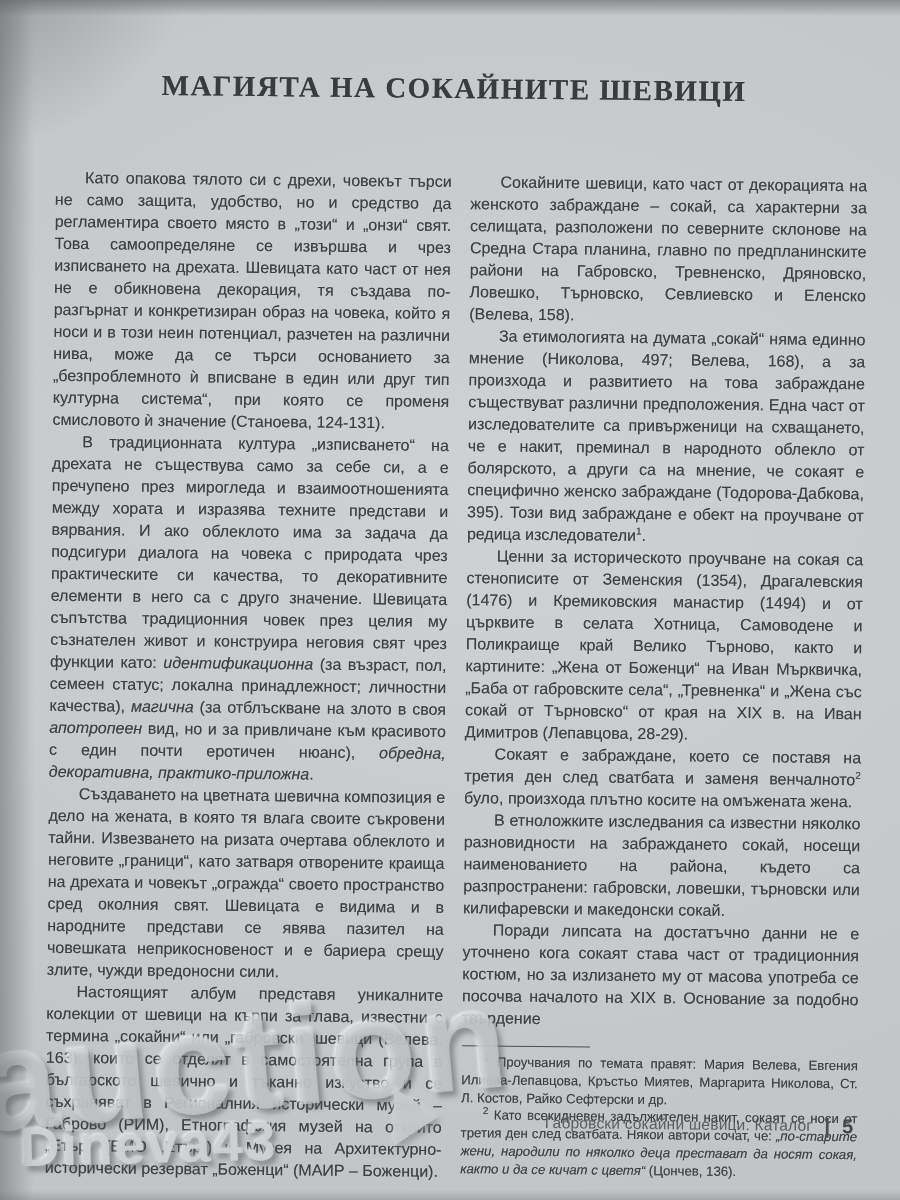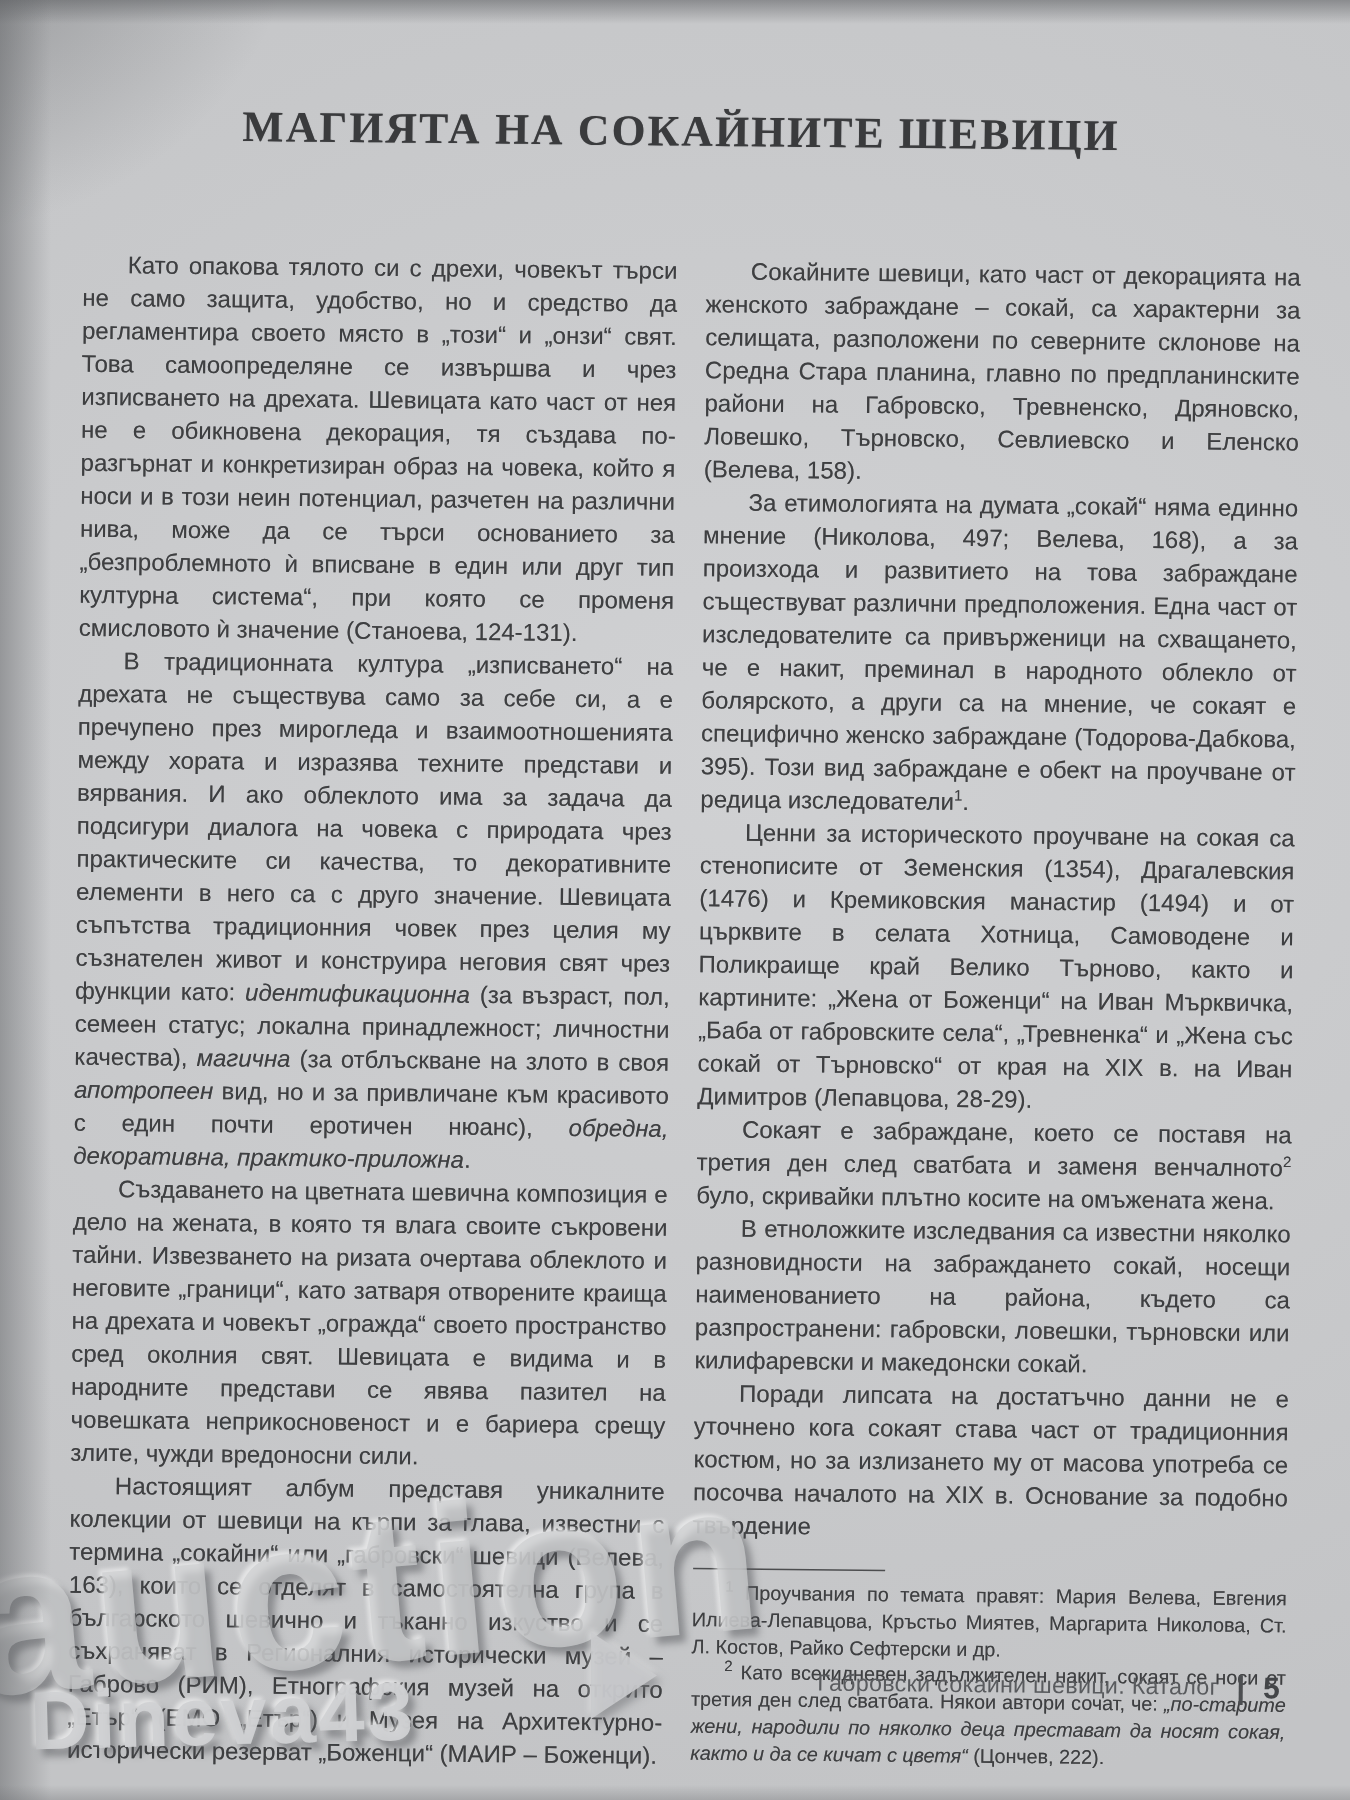--- a/index.html
+++ b/index.html
@@ -114,28 +114,28 @@
         <p><span>Като опакова тялото си с дрехи, човекът търси не само защита, удобство, но и средство да регламентира своето място в „този“ и „онзи“ свят. Това самоопределяне се извършва и чрез изписването на дрехата. Шевицата като част от нея не е обикновена декорация, тя създава по-разгърнат и конкретизиран образ на човека, който я носи и в този неин потенциал, разчетен на различни нива, може да се търси основанието за „безпроблемното ѝ вписване в един или друг тип културна система“, при която се променя смисловото ѝ значение (Станоева, 124-131).</span></p>
         <p><span>В традиционната култура „изписването“ на дрехата не съществува само за себе си, а е пречупено през мирогледа и взаимоотношенията между хората и изразява техните представи и вярвания. И ако облеклото има за задача да подсигури диалога на човека с природата чрез практическите си качества, то декоративните елементи в него са с друго значение. Шевицата съпътства традиционния човек през целия му съзнателен живот и конструира неговия свят чрез функции като: </span><i>идентификационна</i><span> (за възраст, пол, семеен статус; локална принадлежност; личностни качества), </span><i>магична</i><span> (за отблъскване на злото в своя </span><i>апотропеен</i><span> вид, но и за привличане към красивото с един почти еротичен нюанс), </span><i>обредна, декоративна, практико-приложна</i><span>.</span></p>
         <p><span>Създаването на цветната шевична композиция е дело на жената, в която тя влага своите съкровени тайни. Извезването на ризата очертава облеклото и неговите „граници“, като затваря отворените краища на дрехата и човекът „огражда“ своето пространство сред околния свят. Шевицата е видима и в народните представи се явява пазител на човешката неприкосновеност и е бариера срещу злите, чужди вредоносни сили.</span></p>
         <p><span>Настоящият албум представя уникалните колекции от шевици на кърпи за глава, известни с термина „сокайни“ или „габровски“ шевици (Велева, 163), които се отделят в самостоятелна група в българското шевично и тъканно изкуство и се съхраняват в Регионалния исторически музей – Габрово (РИМ), Етнографския музей на открито „Етър“ (ЕМО „Етър“) и Музея на Архитектурно-исторически резерват „Боженци“ (МАИР – Боженци).</span></p>
       </div>
 
       <div class="col">
         <p><span>Сокайните шевици, като част от декорацията на женското забраждане – сокай, са характерни за селищата, разположени по северните склонове на Средна Стара планина, главно по предпланинските райони на Габровско, Тревненско, Дряновско, Ловешко, Търновско, Севлиевско и Еленско (Велева, 158).</span></p>
         <p><span>За етимологията на думата „сокай“ няма единно мнение (Николова, 497; Велева, 168), а за произхода и развитието на това забраждане съществуват различни предположения. Една част от изследователите са привърженици на схващането, че е накит, преминал в народното облекло от болярското, а други са на мнение, че сокаят е специфично женско забраждане (Тодорова-Дабкова, 395). Този вид забраждане е обект на проучване от редица изследователи</span><sup>1</sup><span>.</span></p>
         <p><span>Ценни за историческото проучване на сокая са стенописите от Земенския (1354), Драгалевския (1476) и Кремиковския манастир (1494) и от църквите в селата Хотница, Самоводене и Поликраище край Велико Търново, както и картините: „Жена от Боженци“ на Иван Мърквичка, „Баба от габровските села“, „Тревненка“ и „Жена със сокай от Търновско“ от края на XIX в. на Иван Димитров (Лепавцова, 28-29).</span></p>
-        <p><span>Сокаят е забраждане, което се поставя на третия ден след сватбата и заменя венчалното</span><sup>2</sup><span> було, скривайки плътно косите на омъжената жена.</span></p>
+        <p><span>Сокаят е забраждане, което се поставя на третия ден след сватбата и заменя венчалното</span><sup>2</sup><span> було, произхода плътно косите на омъжената жена.</span></p>
         <p><span>В етноложките изследвания са известни няколко разновидности на забраждането сокай, носещи наименованието на района, където са разпространени: габровски, ловешки, търновски или килифаревски и македонски сокай.</span></p>
         <p><span>Поради липсата на достатъчно данни не е уточнено кога сокаят става част от традиционния костюм, но за излизането му от масова употреба се посочва началото на XIX в. Основание за подобно твърдение</span></p>
 
         <div class="footnotes">
           <hr class="fn-rule">
           <p><sup>1</sup><span> Проучвания по темата правят: Мария Велева, Евгения Илиева-Лепавцова, Кръстьо Миятев, Маргарита Николова, Ст. Л. Костов, Райко Сефтерски и др.</span></p>
-          <p><sup>2</sup><span> Като всекидневен задължителен накит, сокаят се носи от третия ден след сватбата. Някои автори сочат, че: </span><i>„по-старите жени, народили по няколко деца престават да носят сокая, както и да се кичат с цветя“</i><span> (Цончев, 222).</span></p>
+          <p><sup>2</sup><span> Като всекидневен задължителен накит, сокаят се носи от третия ден след сватбата. Някои автори сочат, че: </span><i>„по-старите жени, народили по няколко деца престават да носят сокая, както и да се кичат с цветя“</i><span> (Цончев, 136).</span></p>
         </div>
       </div>
     </div>
 
     <div class="footer">
       <span class="book">Габровски сокайни шевици. Каталог</span>
       <span class="bar">|</span>
       <span class="num">5</span>
     </div>
   </div>

